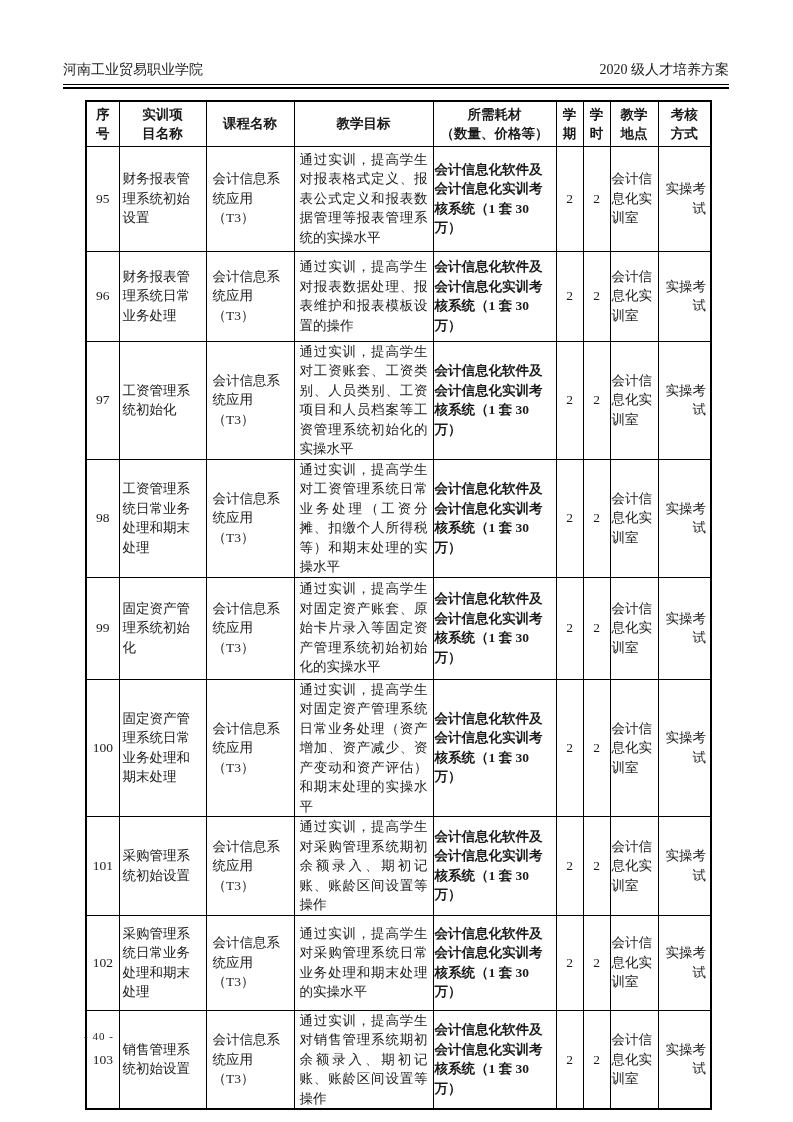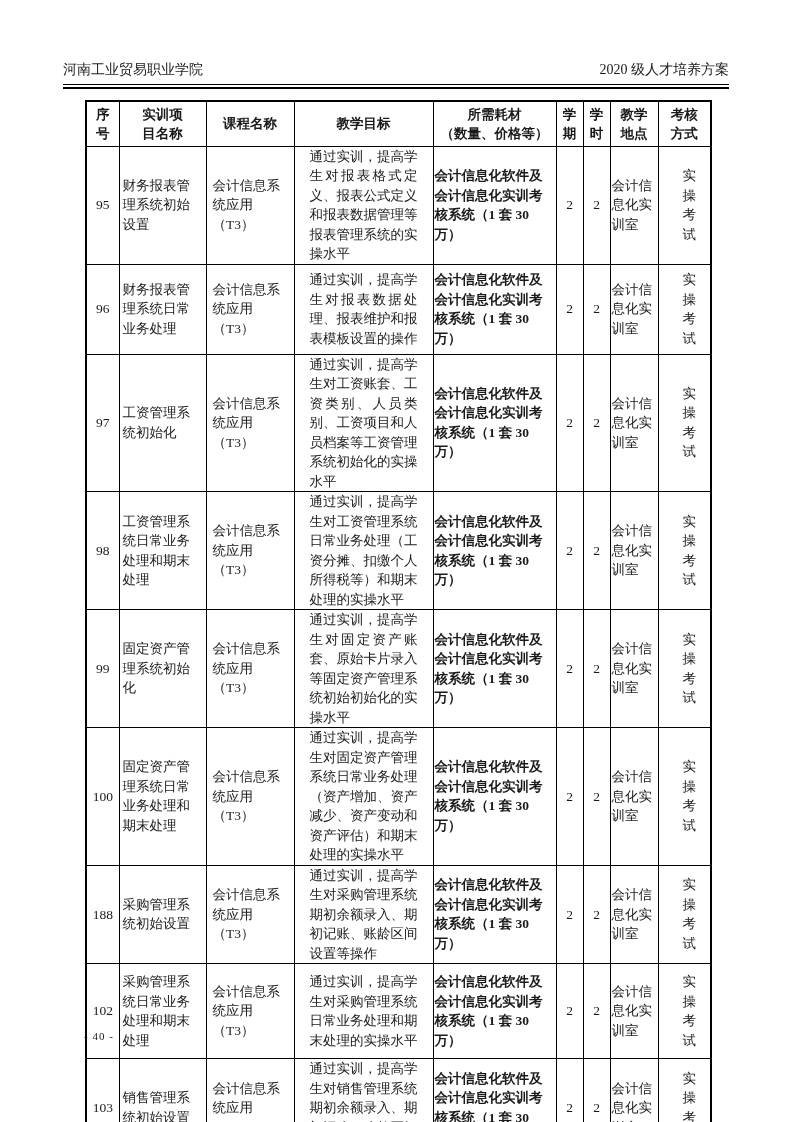--- a/index.html
+++ b/index.html
@@ -54,24 +54,24 @@
   tbody tr:nth-child(3){height:96px;}
   tbody tr:nth-child(4){height:104px;}
   tbody tr:nth-child(5){height:102px;}
   tbody tr:nth-child(6){height:122px;}
   tbody tr:nth-child(7){height:93px;}
   tbody tr:nth-child(8){height:80px;}
   tbody tr:nth-child(9){height:75px;}
   td.c-no,td.c-sem,td.c-hrs{text-align:center;}
   td.c-project{padding:8px 3px;}
   td.c-course{padding:12px 6px;}
-  td.c-objective{padding:0 15px;text-align:justify;}
+  td.c-objective{padding:0 5px;text-align:justify;}
   td.c-materials{padding:0 1px;font-weight:bold;}
   td.c-loc{padding:12px 1px;}
-  td.c-assess{text-align:right;padding:0 24px;}
+  td.c-assess{text-align:right;padding:0 4px;}
   .page-footer{
     position:absolute;left:84px;top:1030px;
     font-size:11px;letter-spacing:1px;
   }
 </style>
 </head>
 <body>
 
 <div class="page">
 
@@ -176,21 +176,21 @@
     <td class="c-project">固定资产管理系统日常业务处理和期末处理</td>
     <td class="c-course">会计信息系统应用（T3）</td>
     <td class="c-objective">通过实训，提高学生对固定资产管理系统日常业务处理（资产增加、资产减少、资产变动和资产评估）和期末处理的实操水平</td>
     <td class="c-materials">会计信息化软件及会计信息化实训考核系统（1 套 30 万）</td>
     <td class="c-sem">2</td>
     <td class="c-hrs">2</td>
     <td class="c-loc">会计信息化实训室</td>
     <td class="c-assess">实操考试</td>
   </tr>
           <tr>
-    <td class="c-no">188</td>
+    <td class="c-no">101</td>
     <td class="c-project">采购管理系统初始设置</td>
     <td class="c-course">会计信息系统应用（T3）</td>
     <td class="c-objective">通过实训，提高学生对采购管理系统期初余额录入、期初记账、账龄区间设置等操作</td>
     <td class="c-materials">会计信息化软件及会计信息化实训考核系统（1 套 30 万）</td>
     <td class="c-sem">2</td>
     <td class="c-hrs">2</td>
     <td class="c-loc">会计信息化实训室</td>
     <td class="c-assess">实操考试</td>
   </tr>
           <tr>

